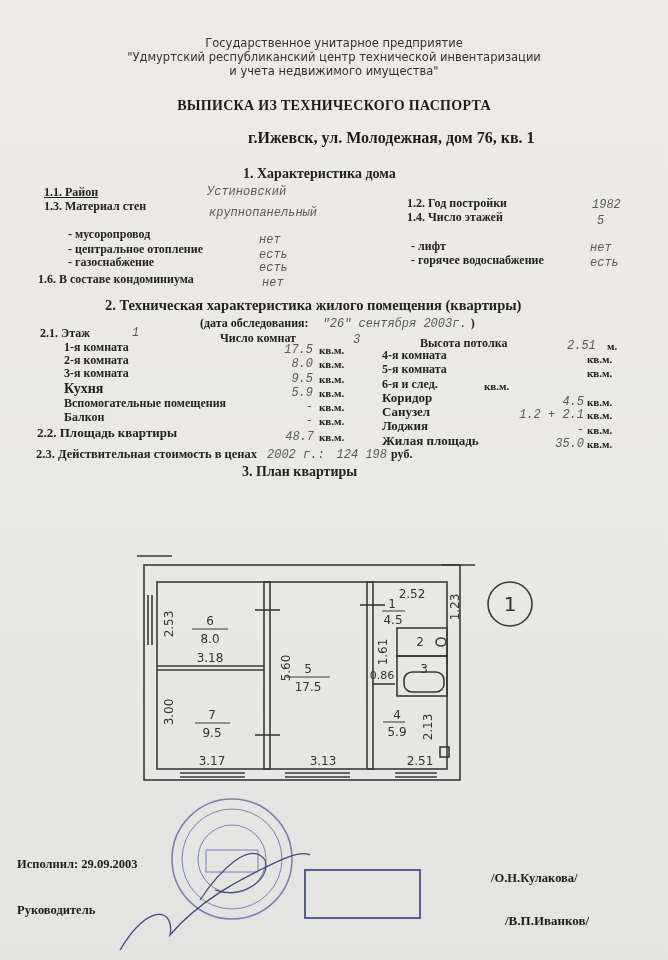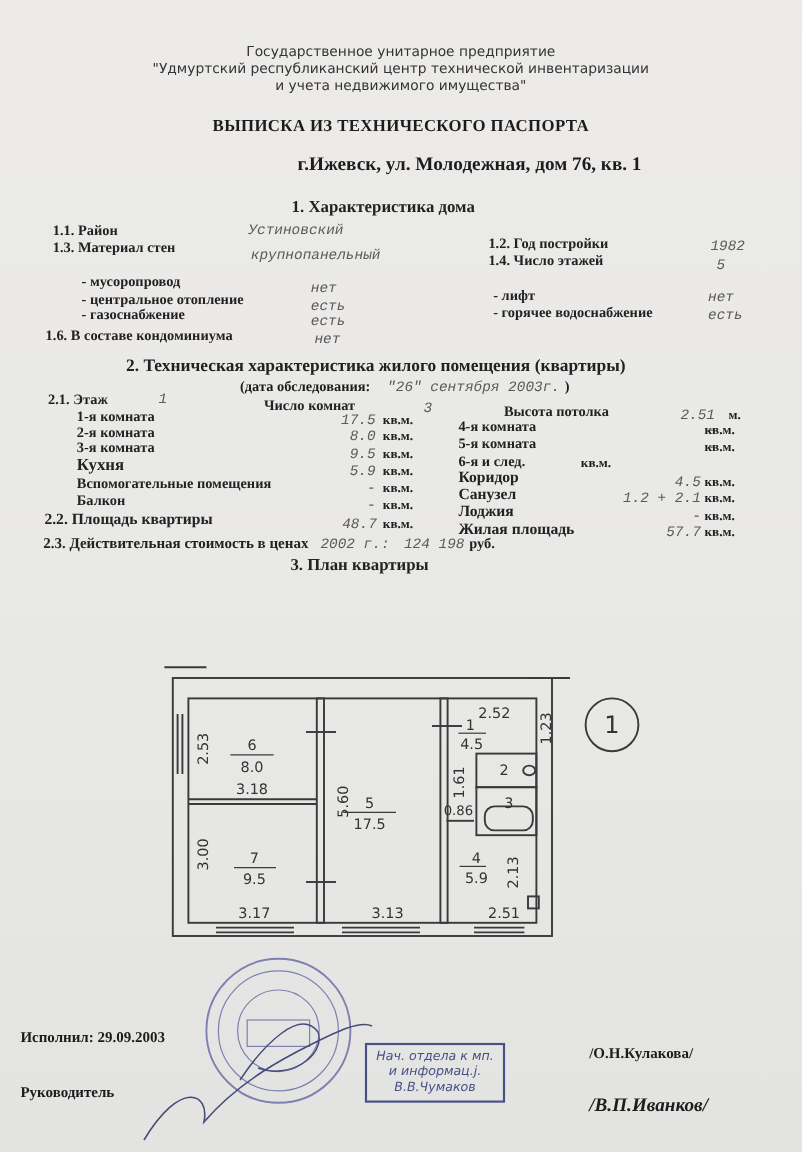--- a/index.html
+++ b/index.html
@@ -28,21 +28,21 @@
 
   <div class="abs org" style="top:36px;">Государственное унитарное предприятие</div>
   <div class="abs org" style="top:50px;">"Удмуртский республиканский центр технической инвентаризации</div>
   <div class="abs org" style="top:64px;">и учета недвижимого имущества"</div>
 
   <div class="abs bold" style="top:98px; left:0; width:668px; text-align:center; font-size:14px; letter-spacing:0.3px;">ВЫПИСКА ИЗ ТЕХНИЧЕСКОГО ПАСПОРТА</div>
   <div class="abs bold" style="top:129px; left:248px; font-size:16px;">г.Ижевск, ул. Молодежная, дом 76, кв. 1</div>
 
   <div class="abs sec" style="top:166px; left:243px;">1. Характеристика дома</div>
 
-  <div class="abs lbl" style="top:185px; left:44px;">1.1. Район</div>
+  <div class="abs lbl" style="top:185px; left:44px;text-decoration:underline;">1.1. Район</div>
   <div class="abs val" style="top:185px; left:207px;">Устиновский</div>
   <div class="abs lbl" style="top:199px; left:44px;">1.3. Материал стен</div>
   <div class="abs val" style="top:206px; left:209px;">крупнопанельный</div>
   <div class="abs lbl" style="top:227px; left:68px;">- мусоропровод</div>
   <div class="abs val" style="top:233px; left:259px;">нет</div>
   <div class="abs lbl" style="top:242px; left:68px;">- центральное отопление</div>
   <div class="abs val" style="top:248px; left:259px;">есть</div>
   <div class="abs lbl" style="top:255px; left:68px;">- газоснабжение</div>
   <div class="abs val" style="top:261px; left:259px;">есть</div>
   <div class="abs lbl" style="top:272px; left:38px;">1.6. В составе кондоминиума</div>
@@ -117,21 +117,21 @@
 
   <div class="abs lbl" style="top:418px; left:382px; font-size:13px;">Лоджия</div>
   <div class="abs val" style="top:423px; left:548px; width:36px; text-align:right;">-</div>
   <div class="abs unit" style="top:424px; left:587px;">кв.м.</div>
 
   <div class="abs lbl" style="top:425px; left:37px; font-size:13px;">2.2. Площадь квартиры</div>
   <div class="abs val" style="top:430px; left:274px; width:40px; text-align:right;">48.7</div>
   <div class="abs unit" style="top:431px; left:319px;">кв.м.</div>
 
   <div class="abs lbl" style="top:433px; left:382px; font-size:13px;">Жилая площадь</div>
-  <div class="abs val" style="top:437px; left:540px; width:44px; text-align:right;">57.7</div>
+  <div class="abs val" style="top:437px; left:540px; width:44px; text-align:right;">35.0</div>
   <div class="abs unit" style="top:438px; left:587px;">кв.м.</div>
 
   <div class="abs" style="top:444px; left:36px;">
     <span class="lbl" style="font-size:12.5px;">2.3. Действительная стоимость в ценах</span>
     <span class="val" style="margin-left:6px;">2002 г.:</span>
     <span class="val" style="margin-left:8px;">124 198</span>
     <span class="lbl">руб.</span>
   </div>
 
   <div class="abs sec" style="top:464px; left:242px;">3. План квартиры</div>
@@ -212,23 +212,18 @@
       <circle cx="232" cy="859" r="34" stroke-width="1"></circle>
       <rect x="206" y="850" width="52" height="22" stroke-width="1"></rect>
     </g>
 
     <path d="M120 950 C 150 900, 175 910, 170 935 C 200 900, 240 880, 260 870 C 280 860, 300 850, 310 855" stroke="#454a7a" stroke-width="1.3" fill="none"></path>
     <path d="M200 900 C 220 870, 250 840, 265 860 C 272 880, 240 900, 215 890" stroke="#454a7a" stroke-width="1.2" fill="none"></path>
 
     <rect x="305" y="870" width="115" height="48" fill="none" stroke="#4a4f86" stroke-width="1.8"></rect>
   </svg>
 
-  <div class="abs" style="top:874px; left:305px; width:115px; text-align:center; font-family:'DejaVu Sans',sans-serif; font-style:italic; font-size:10.5px; color:#4a4f86; line-height:13px;">
-    <div>Нач. отдела к мп.</div>
-    <div>и информац.ј.</div>
-    <div>В.В.Чумаков</div>
-  </div>
 
   <div class="abs bold" style="top:857px; left:17px; font-size:12.5px;">Исполнил: 29.09.2003</div>
   <div class="abs bold" style="top:871px; left:491px; font-size:12.5px;">/О.Н.Кулакова/</div>
   <div class="abs bold" style="top:903px; left:17px; font-size:12.5px;">Руководитель</div>
-  <div class="abs bold" style="top:913px; left:491px; font-size:16px;font-style:italic;">/В.П.Иванков/</div>
+  <div class="abs bold" style="top:913px; left:505px; font-size:13px;">/В.П.Иванков/</div>
 </div>
 
 </body></html>

